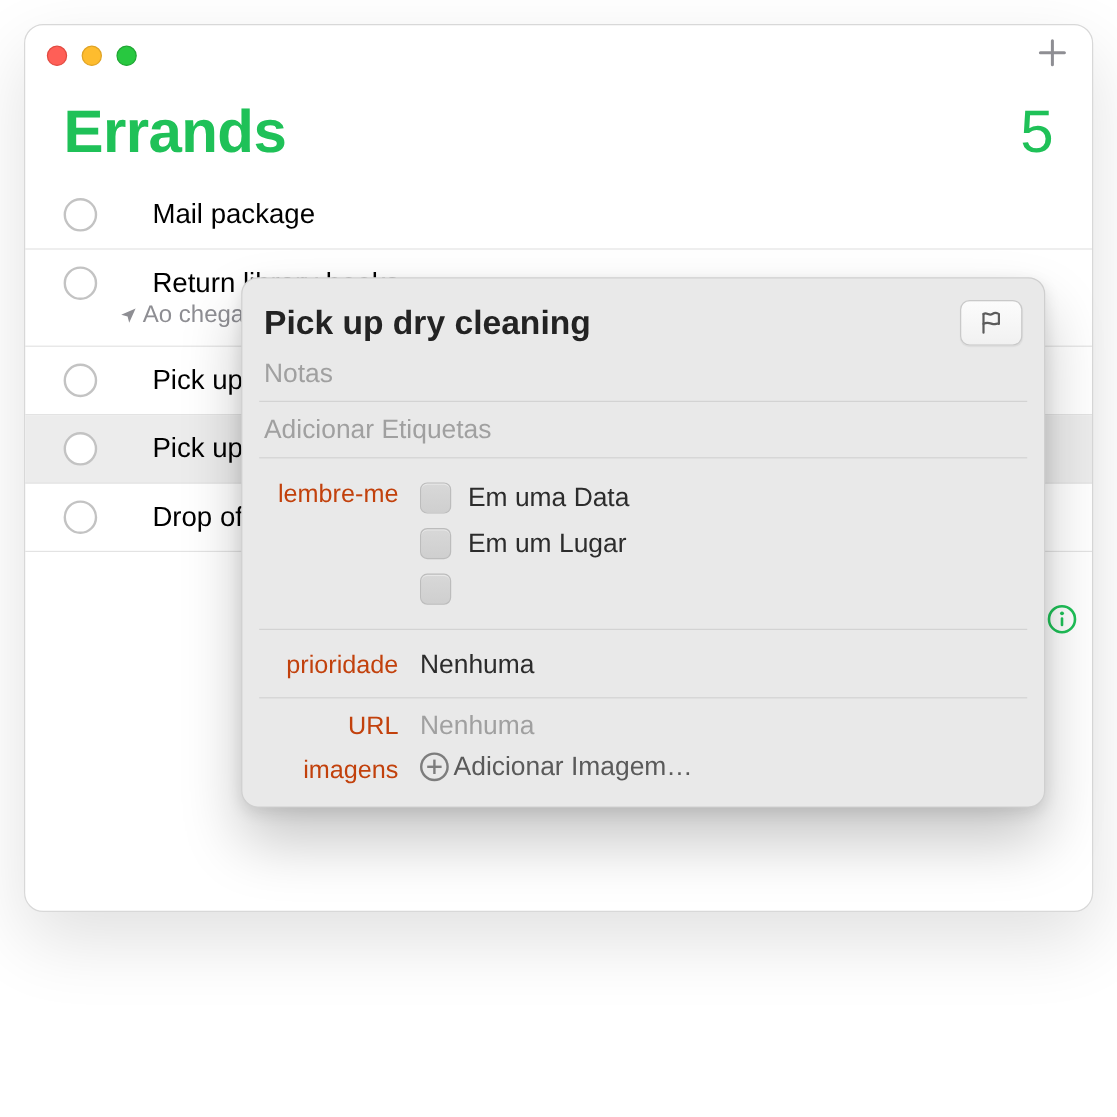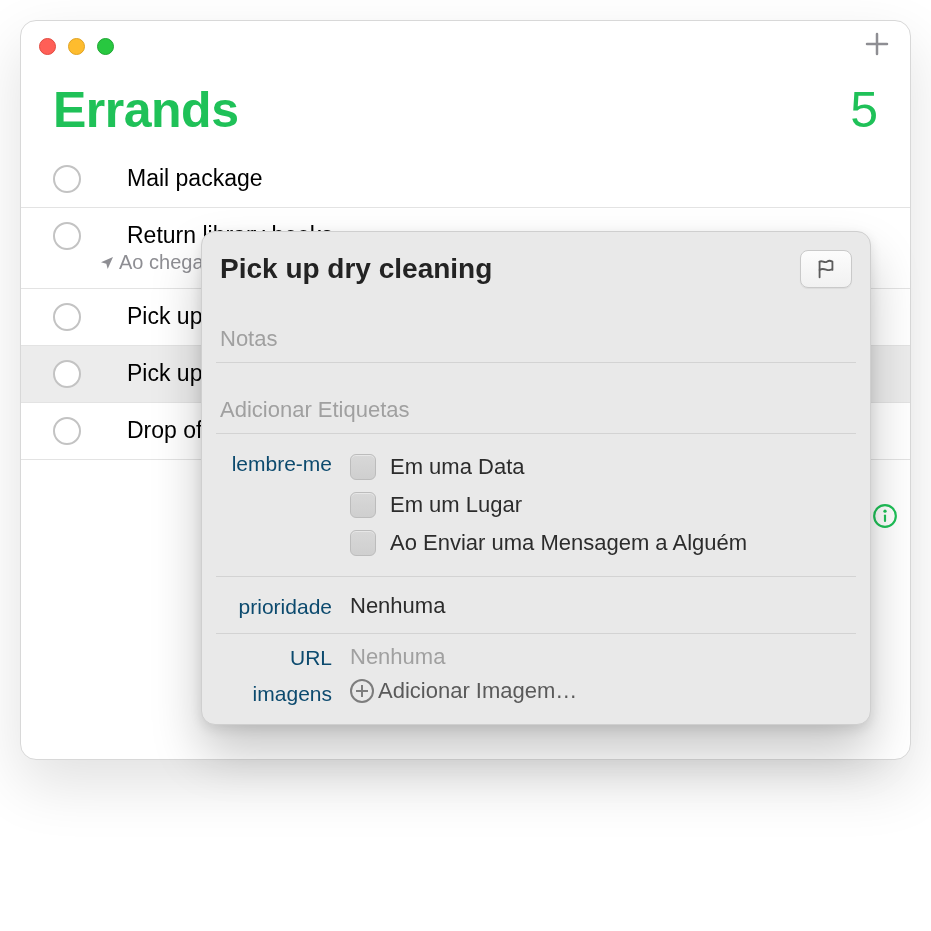--- a/index.html
+++ b/index.html
@@ -81,30 +81,30 @@
   .flag-btn {
     width: 52px; height: 38px;
     background: linear-gradient(#fcfcfc,#f1f1f1);
     border: 1px solid #c9c9c9;
     border-radius: 8px;
     display: flex; align-items: center; justify-content: center;
     box-shadow: 0 1px 1px rgba(0,0,0,0.06);
   }
   .flag-btn svg { width: 22px; height: 22px; stroke: #5c5c5c; fill: none; }
 
-  .pop-field { padding: 6px 18px; font-size: 22px; color: #a0a0a0; margin-top: 28px; }
+  .pop-field { padding: 6px 18px; font-size: 22px; color: #a0a0a0; }
   .pop-sep { border: none; border-top: 1px solid #d3d3d3; margin: 4px 14px; }
 
   .pop-row {
     display: flex; align-items: flex-start;
     padding: 10px 18px;
   }
   .pop-label {
     width: 130px; text-align: right;
-    font-size: 21px; color: #0c4a6e;
+    font-size: 21px; color: #c2410c;
     padding-right: 18px; padding-top: 4px;
     flex-shrink: 0;
   }
   .pop-content { flex: 1; }
   .chk-line { display: flex; align-items: center; gap: 14px; padding: 6px 0; }
   .chkbox {
     width: 26px; height: 26px;
     border-radius: 6px;
     background: linear-gradient(#d8d8d8,#cfcfcf);
     border: 1px solid #bcbcbc;
@@ -234,21 +234,20 @@
         <div class="chk-line">
           <div class="chkbox"></div>
           <div class="chk-label">Em uma Data</div>
         </div>
         <div class="chk-line">
           <div class="chkbox"></div>
           <div class="chk-label">Em um Lugar</div>
         </div>
         <div class="chk-line">
           <div class="chkbox"></div>
-          <div class="chk-label">Ao Enviar uma Mensagem a Alguém</div>
         </div>
       </div>
     </div>
     <hr class="pop-sep">
 
     <div class="pop-row">
       <div class="pop-label">prioridade</div>
       <div class="pop-content pop-val">Nenhuma</div>
     </div>
     <hr class="pop-sep">

